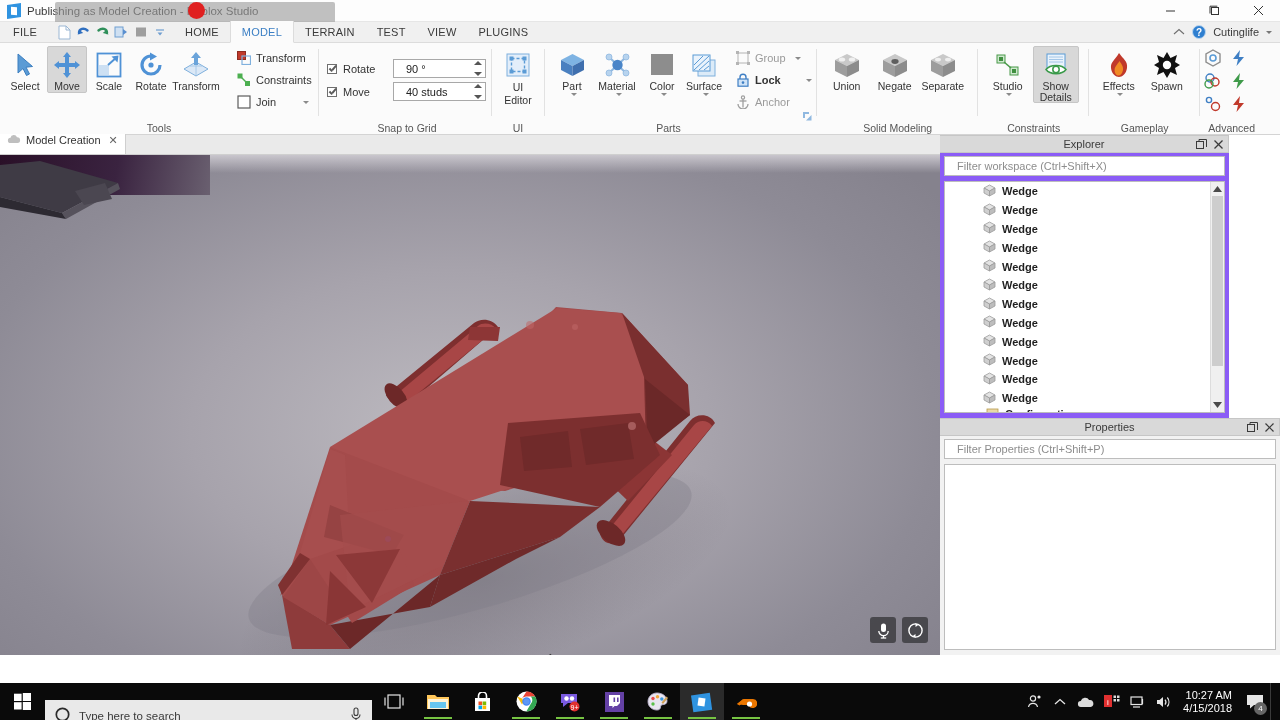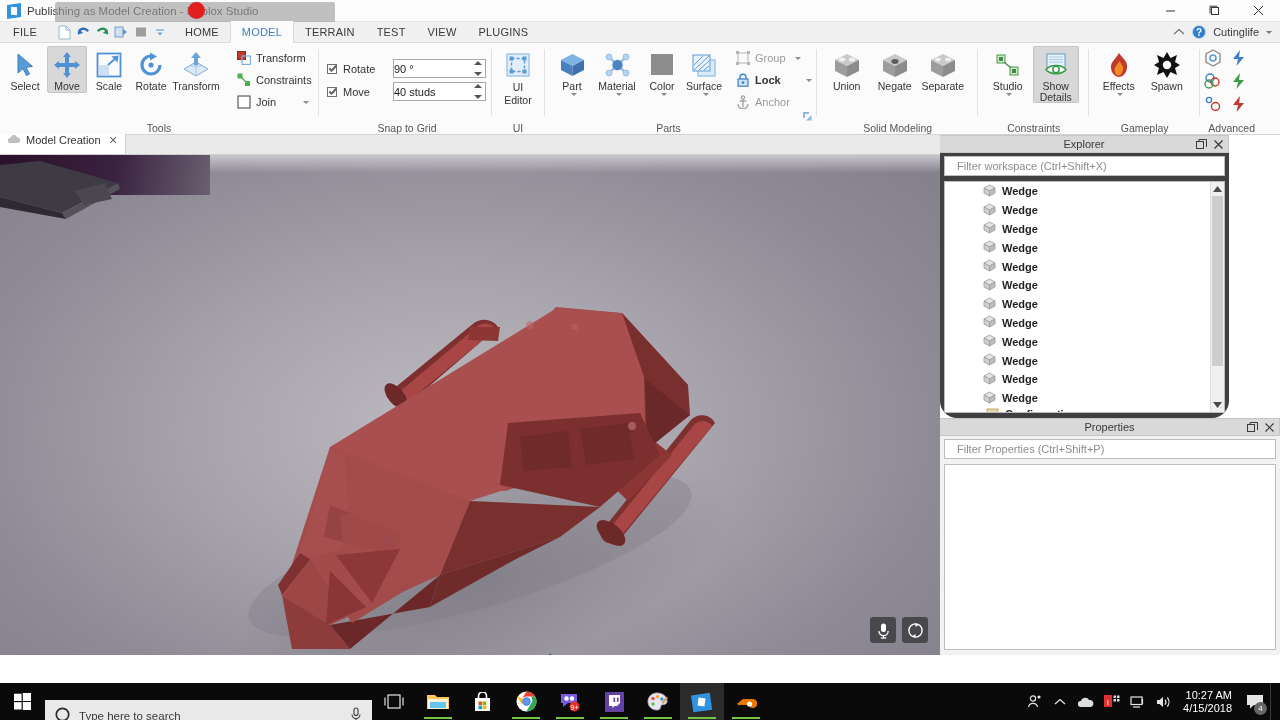--- a/index.html
+++ b/index.html
@@ -99,21 +99,21 @@
               border-top:3.5px solid #8a8a8a; margin-left:3px;}
 
   .chkrow{ display:flex; align-items:center; height:21px; gap:6px; }
   .chkbox{ width:10px;height:10px;border:1px solid #6f6f6f;background:#fff; position:relative; flex:0 0 auto;}
   .chkbox.checked::after{ content:""; position:absolute; left:1px; top:4px; width:4px;height:1.5px;
      background:#5a5a5a; transform:rotate(45deg);}
   .chkbox.checked::before{ content:""; position:absolute; left:3px; top:2px; width:6px;height:1.5px;
      background:#5a5a5a; transform:rotate(-50deg);}
   .chklabel{ width:44px; font-size:11px; color:#333; }
   .spinbox{ width:93px; height:19px; border:1px solid #a8a8a8; background:#fff;
-            display:flex; align-items:center; font-size:11px; color:#222; padding-left:0; position:relative;}
+            display:flex; align-items:center; font-size:11px; color:#222; padding-left:12px; position:relative;}
   .spin-arrows{ position:absolute; right:2px; top:1px; height:15px; width:9px;
                 display:flex; flex-direction:column; justify-content:space-between;}
   .spin-arrows i{ display:block; width:0;height:0; border-left:4px solid transparent;border-right:4px solid transparent;}
   .spin-arrows i.up{ border-bottom:4px solid #555; }
   .spin-arrows i.dn{ border-top:4px solid #555; }
 
   .dlg-launch{ position:absolute; right:4px; bottom:15px; width:9px;height:9px; }
 
   
   .doc-tabs{
@@ -142,21 +142,21 @@
             display:flex;align-items:center;justify-content:center;}
   .cursor-arrow{ position:absolute; left:549px; top:498px; }
 
   
   .panel-head{
     height:18px; background:#d9d9d9; border:1px solid #c6c6c6; border-left:none;
     display:flex; align-items:center; justify-content:center; position:relative;
     font-size:11px; color:#3a3a3a;
   }
   .panel-head .btns{ position:absolute; right:5px; top:0; height:18px; display:flex; align-items:center; gap:7px; }
-  .explorer{ position:absolute; left:940px; top:135px; width:289px; height:283px; background:#404040;border-radius:17px; }
+  .explorer{ position:absolute; left:940px; top:135px; width:289px; height:283px; background:#8b5cf6; }
   .filterbox{ height:20px; margin:3px 4px 2px 4px; background:#fff; border:1px solid #bdbdbd;
               display:flex; align-items:center; padding-left:12px; font-size:11px; color:#8d8d8d; }
   .treewrap{ position:absolute; left:4px; right:4px; top:46px; bottom:5px;
              background:#fff; border:1px solid #bdbdbd; overflow:hidden; }
   .tree{ position:absolute; left:0; top:0; right:14px; bottom:0; }
   .tnode{ height:18.8px; display:flex; align-items:center; padding-left:38px; gap:6px; font-size:11.5px; color:#1f1f1f; }
   .tnode .tlabel{ font-weight:bold; font-size:11px; }
   .tnode.partial{ height:12px; overflow:hidden; padding-left:26px; }
   .tnode .arrow{ width:9px; color:#666; font-size:8px; }
   .sbar{ position:absolute; right:0; top:0; width:14px; bottom:0; background:#f0f0f0; border-left:1px solid #ddd; }

